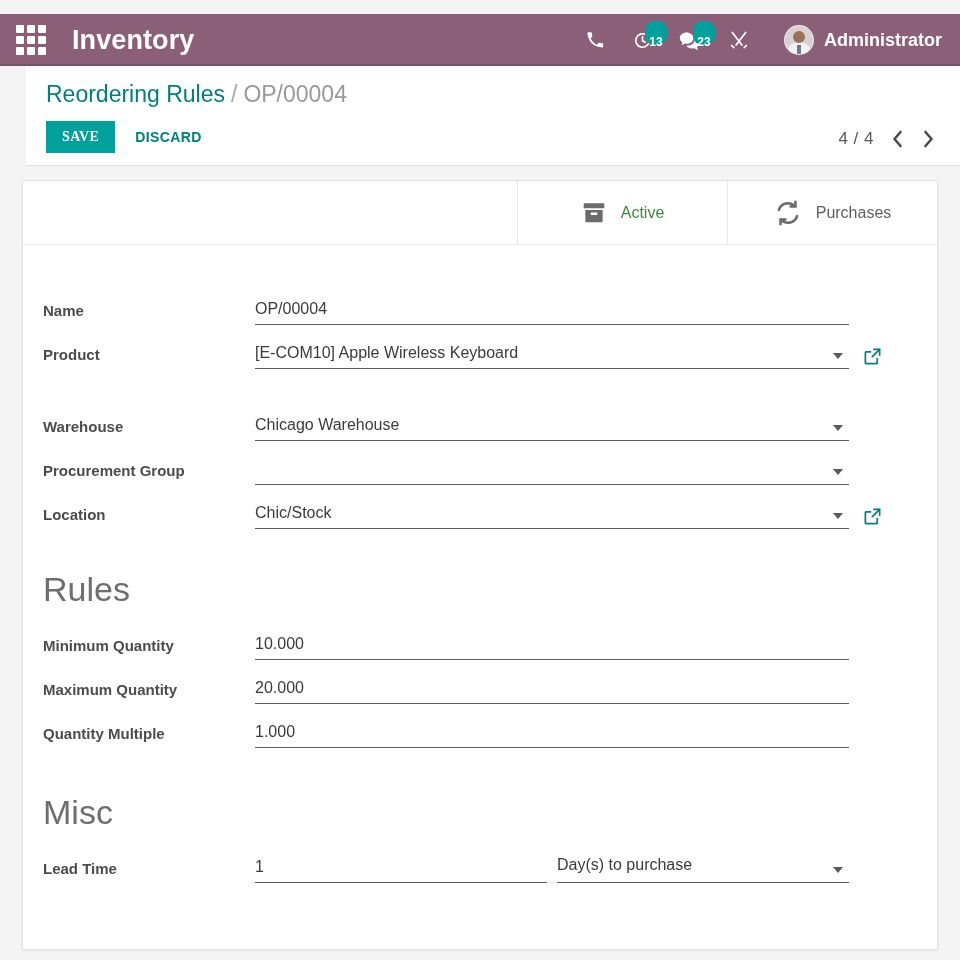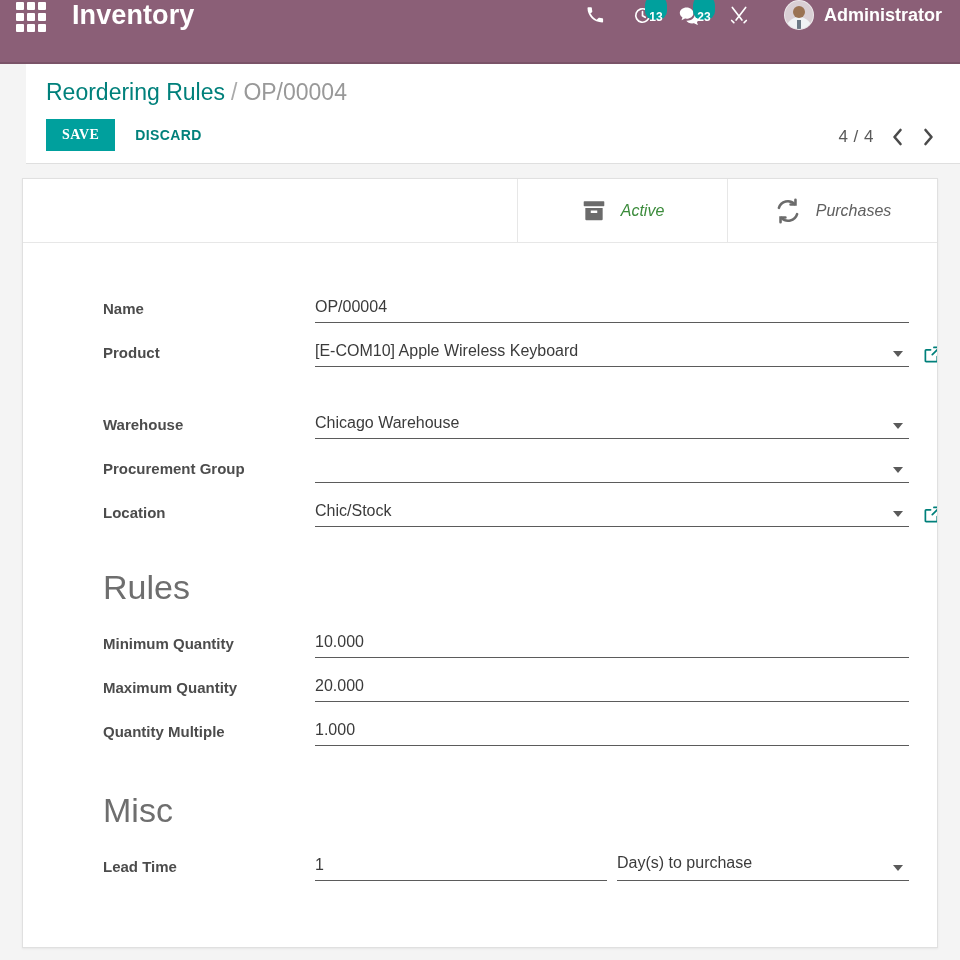--- a/index.html
+++ b/index.html
@@ -7,26 +7,27 @@
   html, body {
     margin: 0; padding: 0;
     width: 960px; height: 960px;
     background: #f4f4f4;
     font-family: "Liberation Sans", sans-serif;
     -webkit-font-smoothing: antialiased;
   }
 
   
   .navbar {
-    height: 64px;
+    height: 52px;
     background: #8b5f77;
     display: flex;
-    align-items: flex-start;
+    align-items: center;
     padding: 0 18px 0 14px;
     position: relative;
+    margin-top: 14px;
   }
   .navbar::after {
     content: "";
     position: absolute; left: 0; right: 0; bottom: 0;
     height: 2px; background: rgba(0,0,0,0.12);
   }
   .apps-grid {
     width: 34px; height: 34px;
     display: grid;
     grid-template-columns: repeat(3, 8px);
@@ -221,28 +222,26 @@
     cursor: pointer;
     background: #ffffff;
   }
   .stat-ico {
     color: #6b6b6b;
     display: flex; align-items: center;
   }
   .stat-label {
     font-size: 16px;
     color: #5f5f5f;
-    font-style: italic;
   }
   .stat-label.green { color: #3b8b3b; }
 
   
   .form-body {
-    padding: 46px 0 0 68px;
-    margin-left: 12px;
+    padding: 46px 0 0 20px;
   }
   .field-row {
     display: flex;
     align-items: flex-end;
     margin-bottom: 10px;
     height: 34px;
   }
   .field-row.gap-after { margin-bottom: 38px; }
   .field-label {
     width: 212px;

